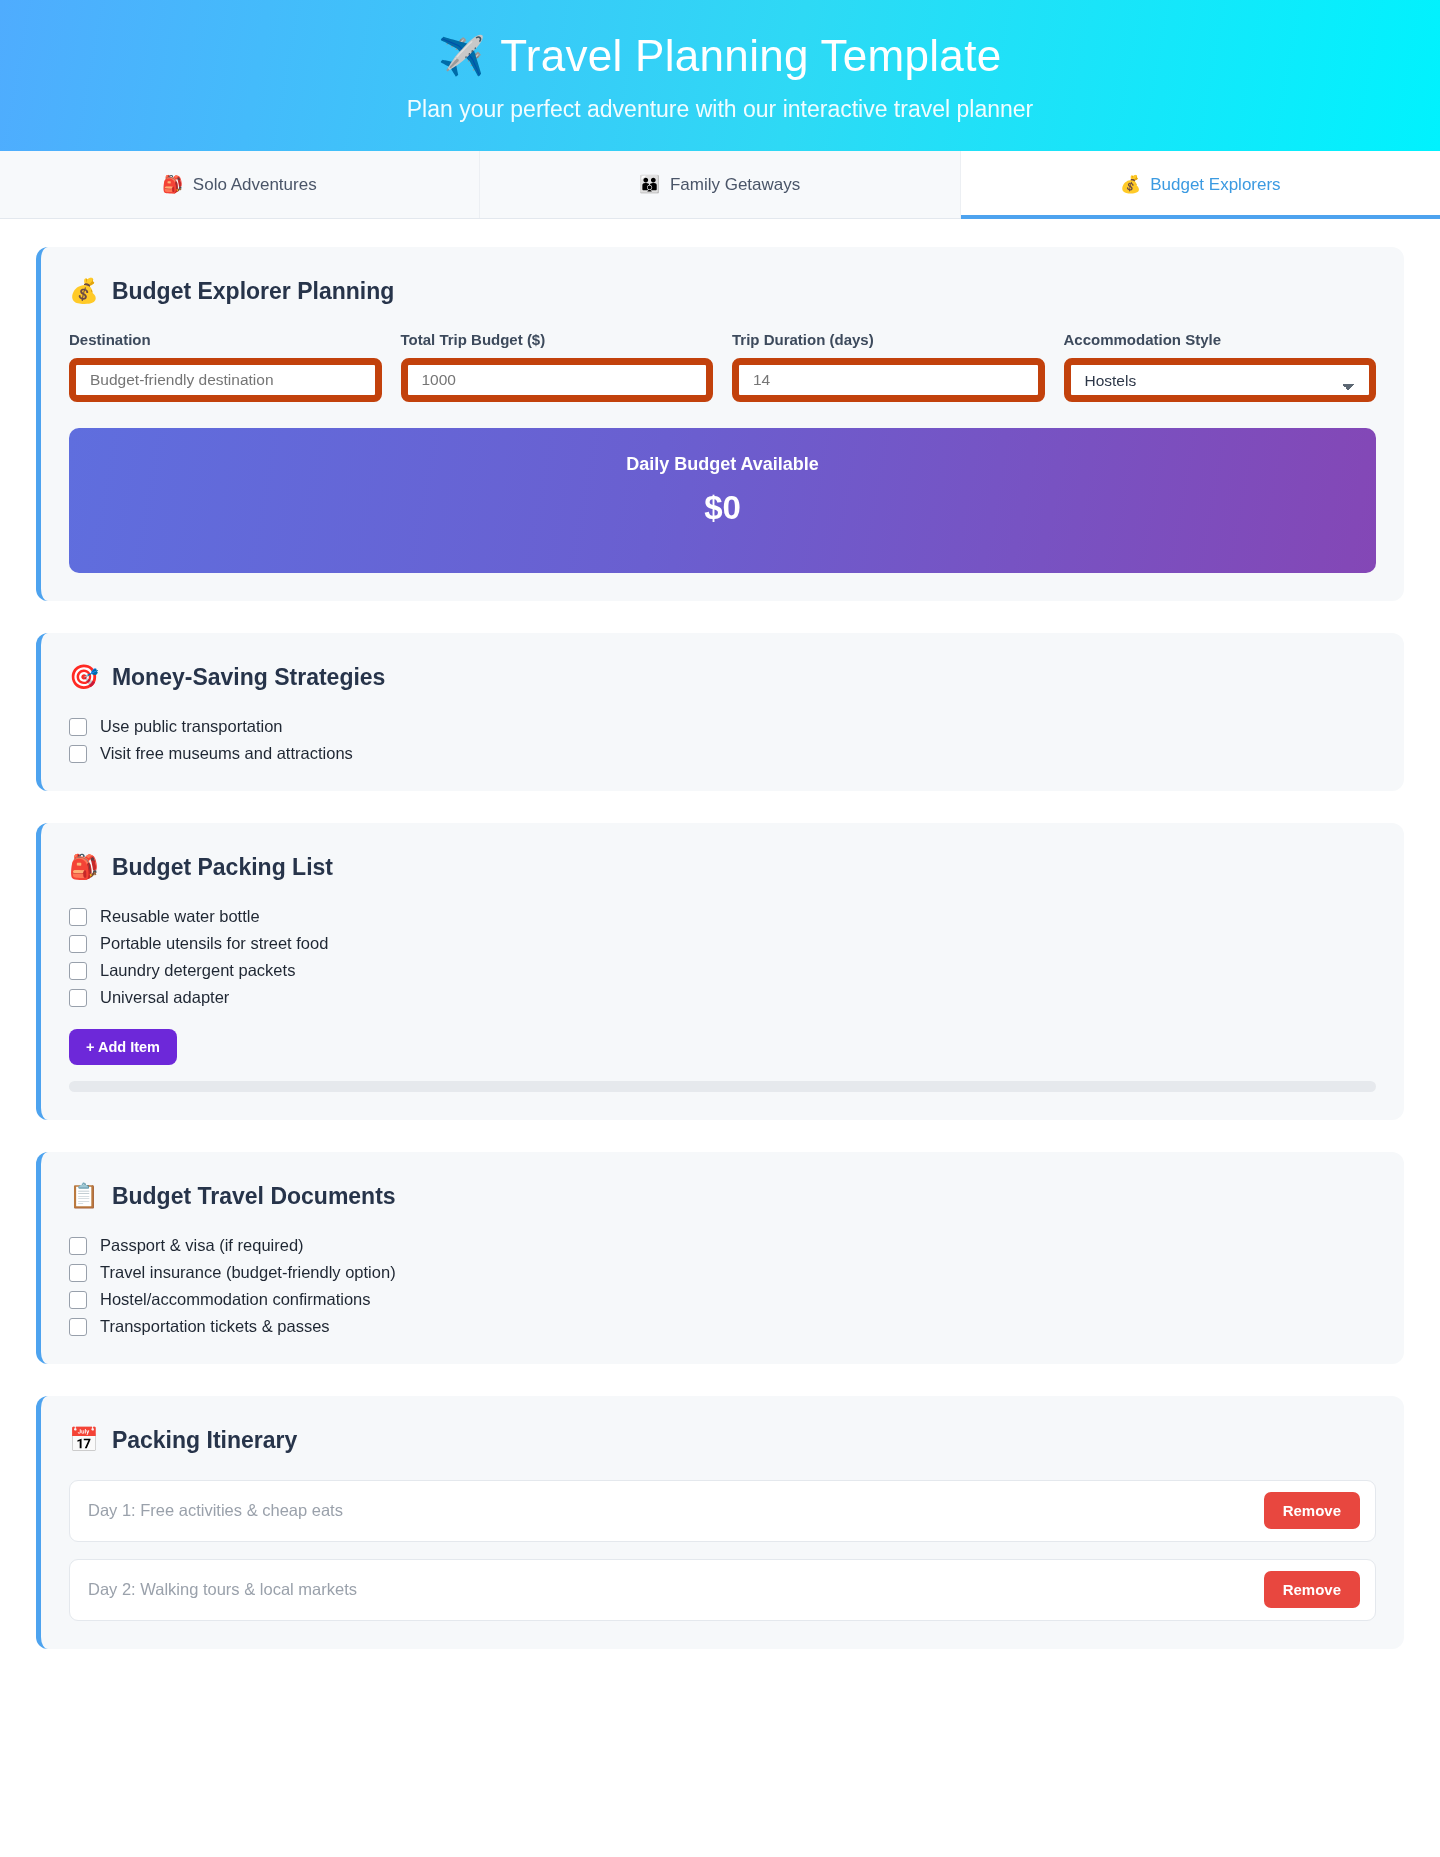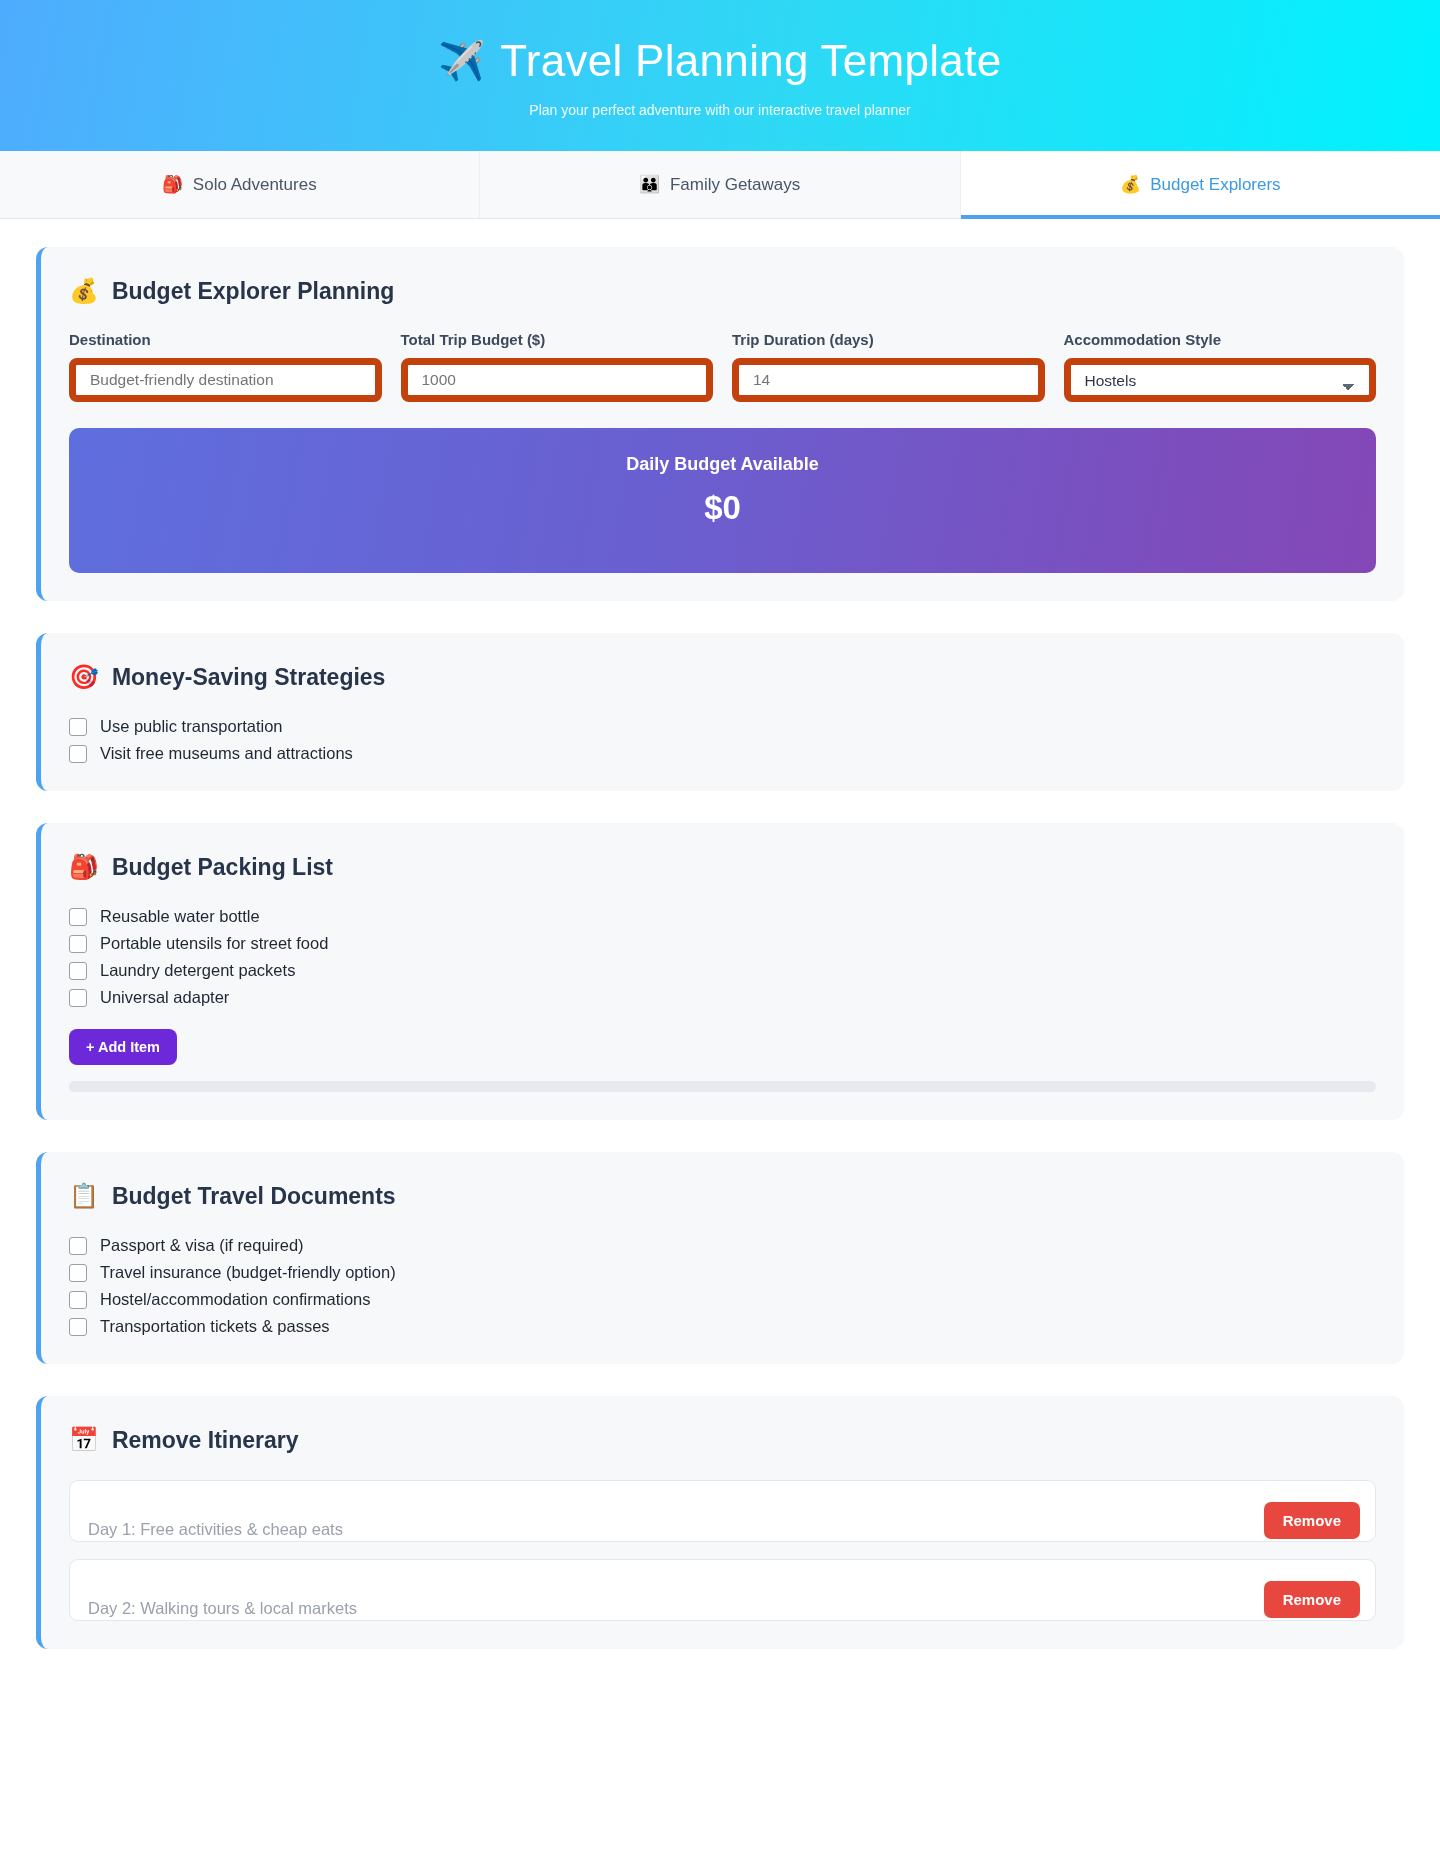--- a/index.html
+++ b/index.html
@@ -27,21 +27,21 @@
     letter-spacing: 0.3px;
     line-height: 1.1;
     display: flex;
     align-items: center;
     gap: 14px;
     white-space: nowrap;
   }
   .title-emoji { font-size: 38px; line-height: 1; }
   .app-subtitle {
     margin-top: 16px;
-    font-size: 14px;
+    font-size: 23px;
     color: #f2fdff;
     font-weight: 400;
   }
 
   
   .tab-bar {
     display: flex;
     background: #f7f9fb;
     border-bottom: 1px solid #e3e8ee;
     height: 68px;
@@ -196,21 +196,21 @@
   }
 
   
   .itinerary-list { display: flex; flex-direction: column; gap: 17px; }
   .itinerary-row {
     background: #ffffff;
     border: 1px solid #e4e8ed;
     border-radius: 9px;
     height: 62px;
     display: flex;
-    align-items: flex-end;
+    align-items: center;
     justify-content: space-between;
     padding: 0 15px 2px 18px;
   }
   .itinerary-text {
     font-size: 16.5px;
     color: #9aa1ab;
   }
   .remove-btn {
     background: #e8473f;
     color: #ffffff;
@@ -347,21 +347,21 @@
       <label class="check-row">
         <span class="check-box"></span>
         <span>Transportation tickets &amp; passes</span>
       </label>
     </div>
   </section>
 
   <section class="card">
     <div class="card-title">
       <span class="card-emoji">📅</span>
-      <span>Remove Itinerary</span>
+      <span>Packing Itinerary</span>
     </div>
     <div class="itinerary-list">
       <div class="itinerary-row">
         <span class="itinerary-text">Day 1: Free activities &amp; cheap eats</span>
         <button class="remove-btn">Remove</button>
       </div>
       <div class="itinerary-row">
         <span class="itinerary-text">Day 2: Walking tours &amp; local markets</span>
         <button class="remove-btn">Remove</button>
       </div>

